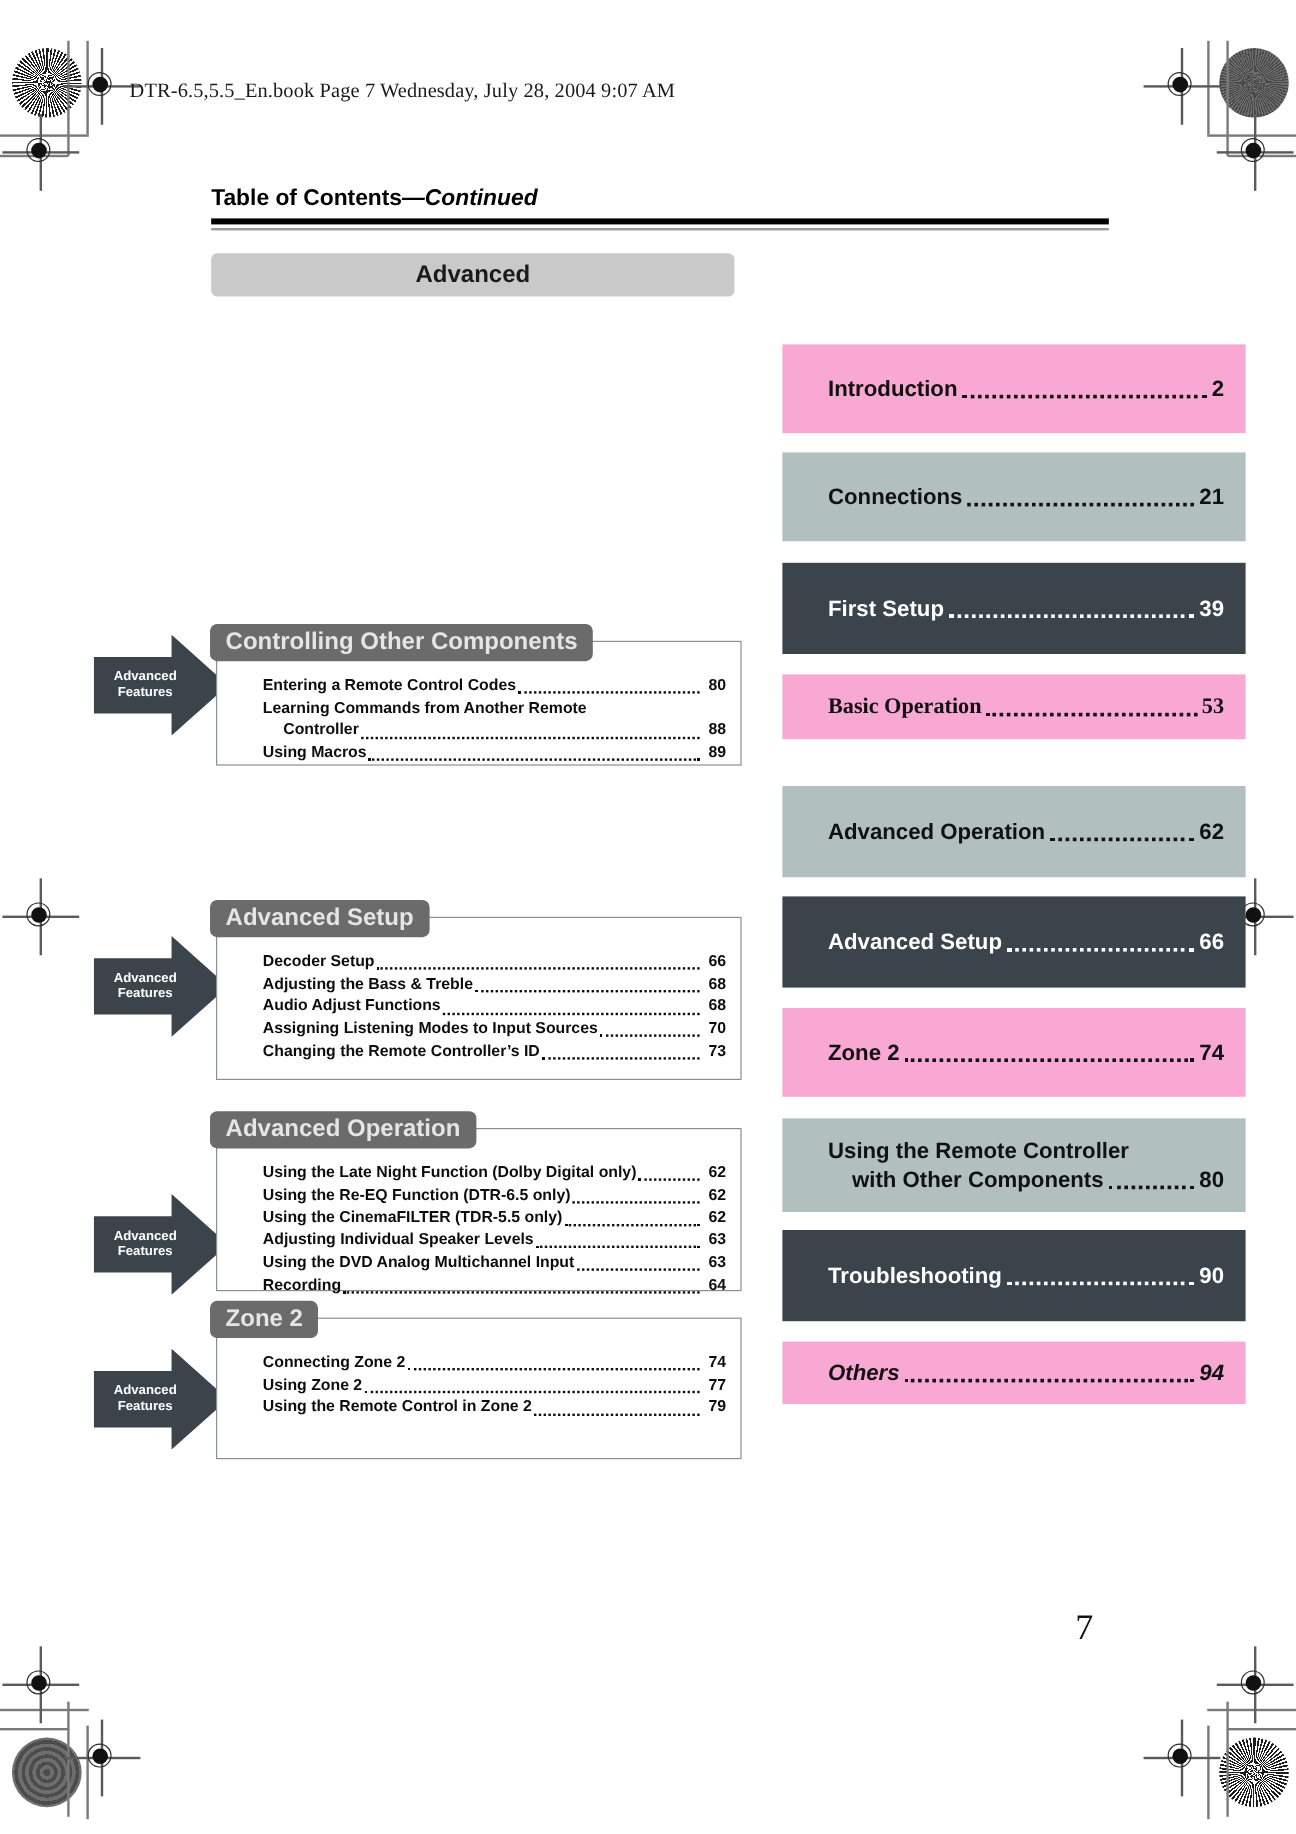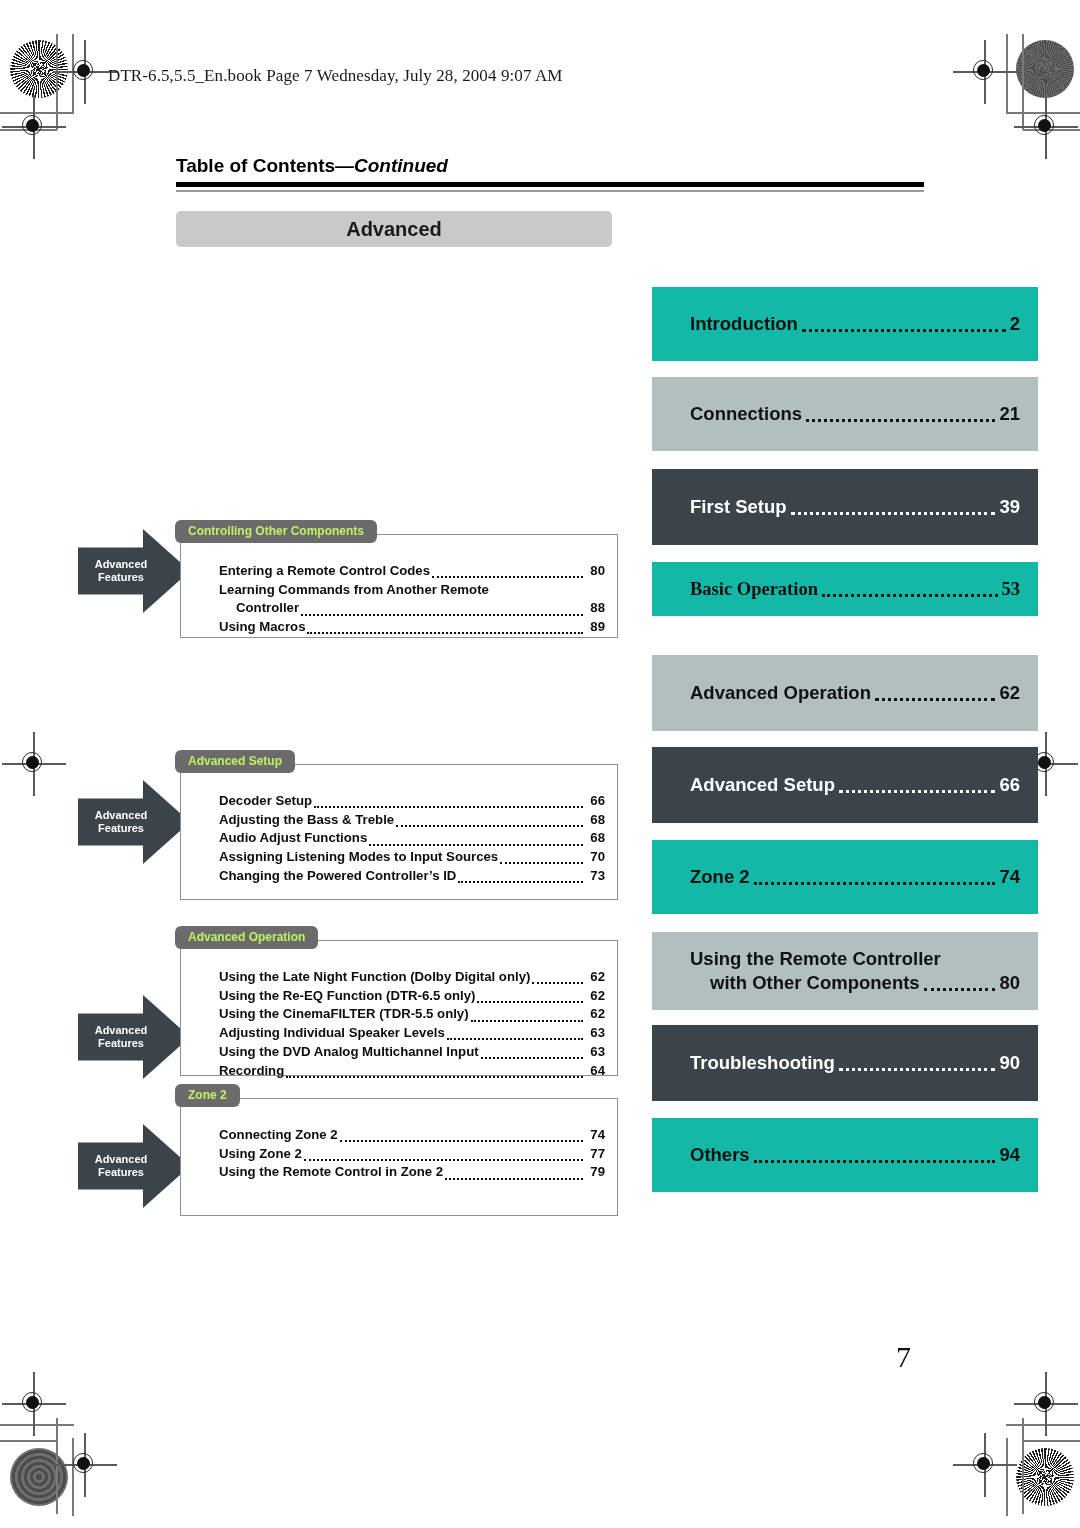--- a/index.html
+++ b/index.html
@@ -154,22 +154,22 @@
     position: absolute;
     border: 1.5px solid #8a8f93;
     box-sizing: border-box;
     background: #ffffff;
   }
   .toc-box-label {
     position: absolute;
     top: -15px;
     left: -6px;
     background: #6b6b6b;
-    color: #bef264;
-    font-size: 12px;
+    color: #e5e5e5;
+    font-size: 20px;
     font-weight: bold;
     padding: 5px 13px 6px 13px;
     border-radius: 6px;
     white-space: nowrap;
     line-height: 1;
   }
   .toc-list {
     padding: 27px 12px 10px 38px;
   }
   .toc-line {
@@ -220,21 +220,21 @@
   .nav-row.second { padding-left: 20px; }
   .nb-text { flex: 0 0 auto; }
   .nb-dots {
     flex: 1 1 auto;
     overflow: hidden;
     margin: 0 4px 4px 4px;
     border-bottom: 3px dotted currentColor;
     min-width: 8px;
   }
   .nb-page { flex: 0 0 auto; }
-  .tone-light { background: #14b8a6; color: #111111; text-align: right; }
+  .tone-light { background: #f9a8d4; color: #111111; text-align: right; }
   .tone-mid   { background: #b2bfbf; color: #111111; }
   .tone-dark  { background: #3b444a; color: #ffffff; }
 
   
   .folio {
     position: absolute;
     left: 896px;
     top: 1340px;
     font-size: 30px;
     color: #111111;
@@ -412,21 +412,21 @@
         <span class="tl-text">Audio Adjust Functions</span>
         <span class="tl-dots"></span>
         <span class="tl-page">68</span>
       </div>
       <div class="toc-line">
         <span class="tl-text">Assigning Listening Modes to Input Sources</span>
         <span class="tl-dots"></span>
         <span class="tl-page">70</span>
       </div>
       <div class="toc-line">
-        <span class="tl-text">Changing the Powered Controller’s ID</span>
+        <span class="tl-text">Changing the Remote Controller’s ID</span>
         <span class="tl-dots"></span>
         <span class="tl-page">73</span>
       </div>
     </div>
   </div>
 
   <div class="toc-box" style="left:180px; top:940px; width:438px; height:136px;">
     <div class="toc-box-label">Advanced Operation</div>
     <div class="toc-list">
       <div class="toc-line">
@@ -569,21 +569,21 @@
   <div class="nav-block tone-dark" style="top:1025px; height:76px;">
     <div class="nb-inner">
       <div class="nav-row">
         <span class="nb-text">Troubleshooting</span>
         <span class="nb-dots"></span>
         <span class="nb-page">90</span>
       </div>
     </div>
   </div>
 
-  <div class="nav-block tone-light" style="top:1118px; height:74px;">
+  <div class="nav-block tone-light" style="top:1118px; height:52px;font-style:italic;">
     <div class="nb-inner">
       <div class="nav-row">
         <span class="nb-text">Others</span>
         <span class="nb-dots"></span>
         <span class="nb-page">94</span>
       </div>
     </div>
   </div>
 
   <div class="folio">7</div>

